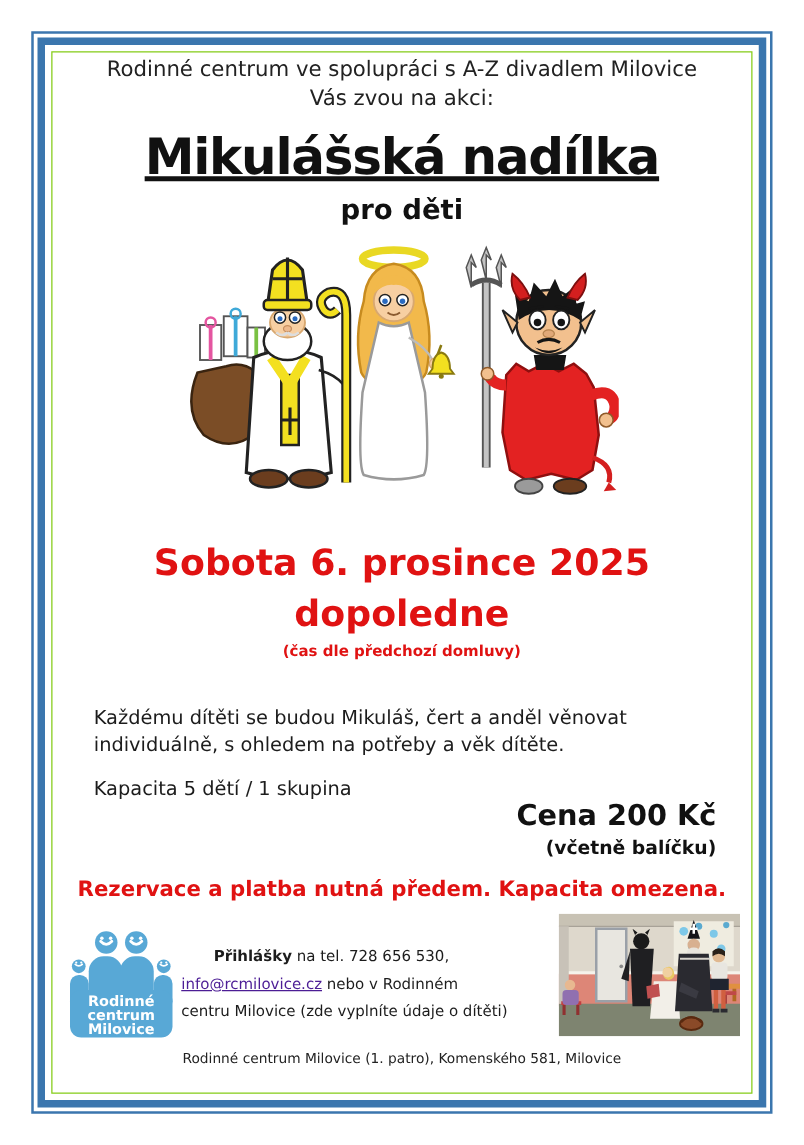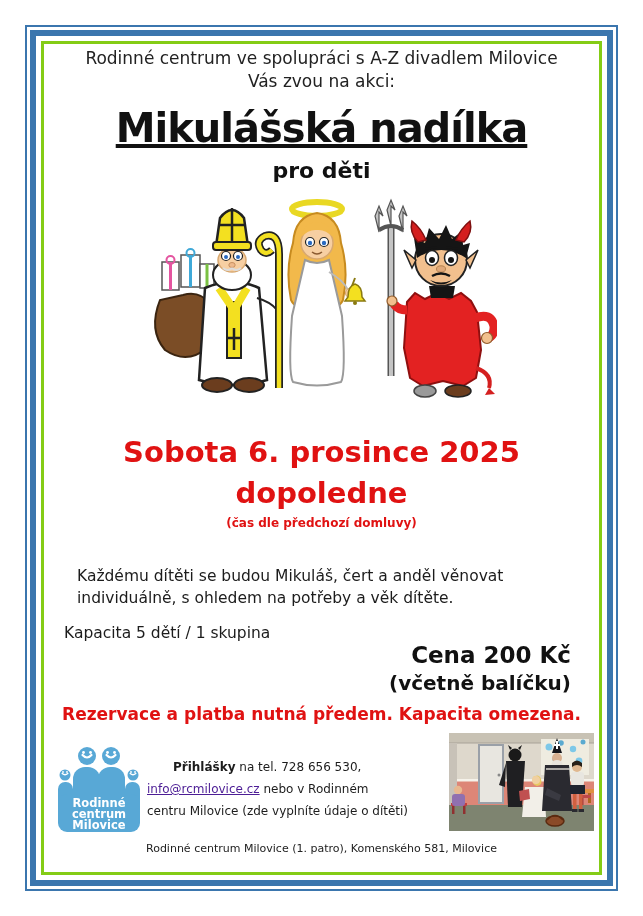--- a/index.html
+++ b/index.html
@@ -3,42 +3,42 @@
 <meta charset="utf-8">
 <style>
   html,body{margin:0;padding:0;background:#ffffff;}
   .page{
     position:relative;width:643px;height:916px;background:#ffffff;
     font-family:"DejaVu Sans","Liberation Sans",sans-serif;
     color:#1c1c1c;overflow:hidden;
   }
   .frame-outer{position:absolute;inset:25px;border:2px solid #3b76ae;}
   .frame-mid{position:absolute;inset:3px;border:6px solid #3b76ae;}
-  .frame-inner{position:absolute;inset:5px;border:3px solid #84cc16;padding-left:44px;}
+  .frame-inner{position:absolute;inset:5px;border:1px solid #84cc16;padding-left:44px;}
   .content{position:absolute;inset:0;}
 
   .header{position:absolute;top:3px;left:0;right:0;text-align:center;
     font-size:17px;line-height:23px;color:#222;}
   .title{position:absolute;top:60px;left:0;right:0;text-align:center;
     font-size:40px;line-height:48px;font-weight:bold;color:#111;letter-spacing:-1px;text-decoration:underline;}
   .subtitle{position:absolute;top:114px;left:0;right:0;text-align:center;
     font-size:22px;font-weight:bold;color:#111;}
 
   .illustration{position:absolute;top:154px;left:101px;width:352px;height:207px;}
 
   .date-heading{position:absolute;top:388px;left:0;right:0;text-align:center;
     color:#e01212;font-size:29px;line-height:41px;font-weight:bold;}
   .time-note{position:absolute;top:472px;left:0;right:0;text-align:center;
     color:#e01212;font-size:12px;font-weight:bold;}
 
   .paragraph{position:absolute;top:521px;left:33px;width:515px;
     font-size:15.5px;line-height:22px;}
-  .capacity{position:absolute;top:580px;left:20px;font-size:15.5px;}
+  .capacity{position:absolute;top:580px;left:33px;font-size:15.5px;}
   .price{position:absolute;top:598px;right:28px;font-size:23px;font-weight:bold;color:#111;}
-  .price-note{position:absolute;top:627px;right:28px;font-size:20px;font-weight:bold;color:#111;}
+  .price-note{position:absolute;top:627px;right:28px;font-size:15px;font-weight:bold;color:#111;}
 
   .notice{position:absolute;top:660px;left:0;right:0;text-align:center;
     color:#e01212;font-size:17px;font-weight:bold;}
 
   .logo{position:absolute;top:700px;left:13px;width:84px;height:90px;}
   .contact{position:absolute;top:712px;left:103px;width:310px;
     font-size:12px;line-height:22px;}
   .contact .line1{padding-left:26px;}
   .contact b{font-weight:bold;}
   .email-link{color:#4c1d95;text-decoration:underline;cursor:pointer;}

